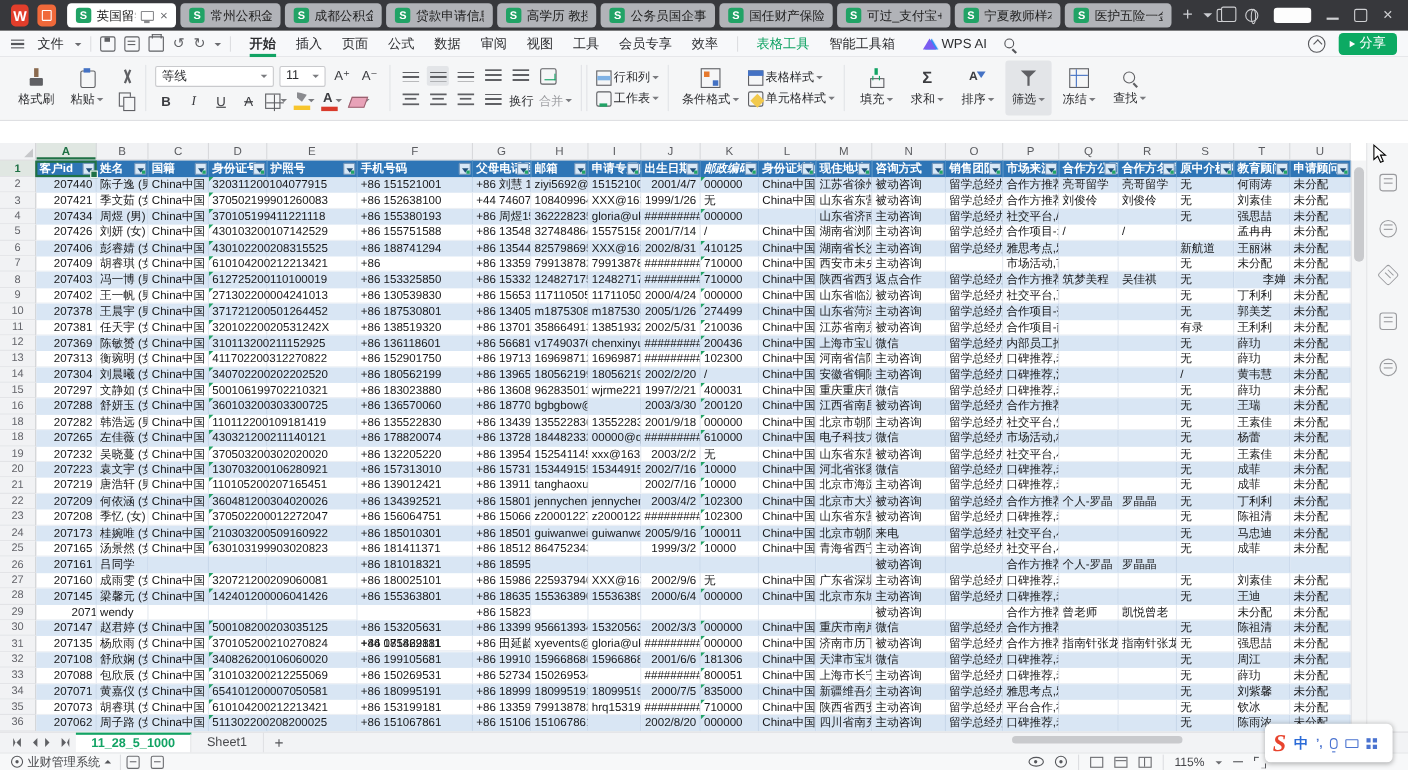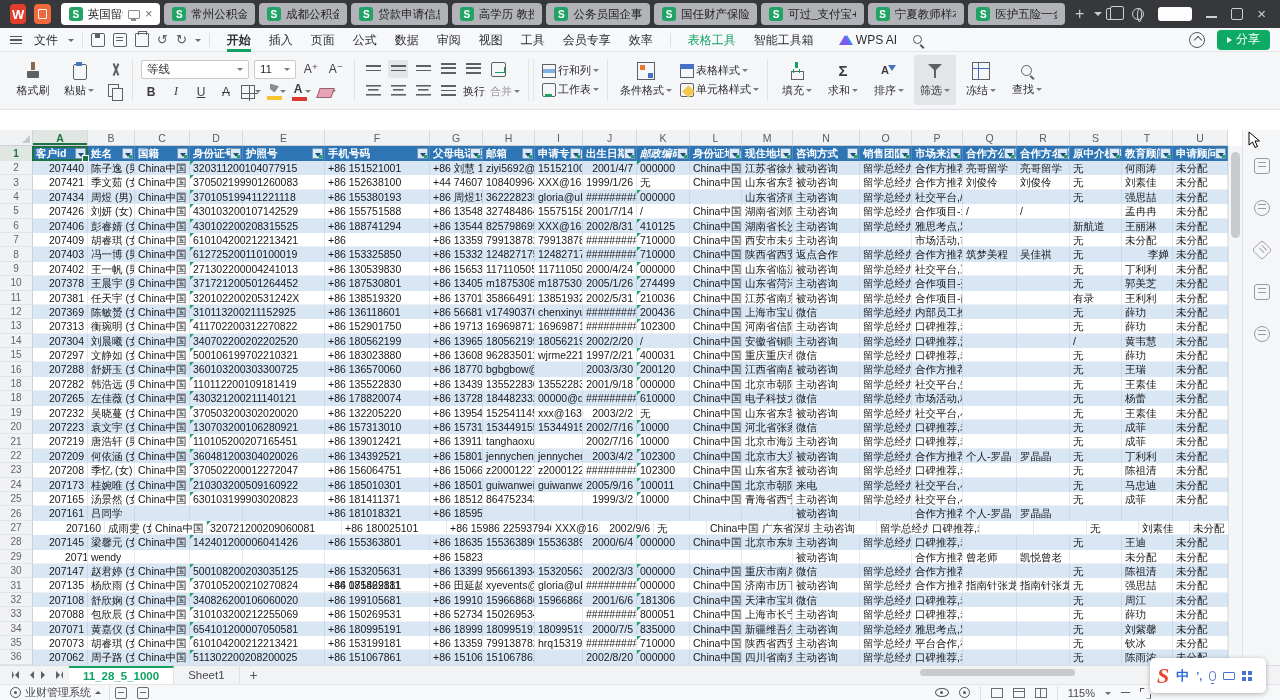--- a/index.html
+++ b/index.html
@@ -1138,21 +1138,21 @@
           <div class="cell" style="width: 52px; flex-basis: 52px;"></div>
           <div class="cell" style="width: 51px; flex-basis: 51px;">合作方推荐</div>
           <div class="cell" style="width: 54px; flex-basis: 54px;">个人-罗晶</div>
           <div class="cell" style="width: 53px; flex-basis: 53px;">罗晶晶</div>
           <div class="cell" style="width: 52px; flex-basis: 52px;"></div>
           <div class="cell" style="width: 51px; flex-basis: 51px;"></div>
           <div class="cell" style="width: 55px; flex-basis: 55px;"></div>
         </div>
         <div class="grow">
           <div class="rnum">27</div>
-          <div class="cell ra" style="width: 55px; flex-basis: 55px; margin-left: 17px;">207160</div>
+          <div class="cell ra" style="width: 55px; flex-basis: 55px;">207160</div>
           <div class="cell" style="width: 47px; flex-basis: 47px;">成雨雯 (女)</div>
           <div class="cell" style="width: 55px; flex-basis: 55px;">China中国</div>
           <div class="cell ovf gmark" style="width: 53px; flex-basis: 53px;">320721200209060081</div>
           <div class="cell" style="width: 82px; flex-basis: 82px;"></div>
           <div class="cell" style="width: 105px; flex-basis: 105px;">+86 180025101</div>
           <div class="cell" style="width: 53px; flex-basis: 53px;">+86 15986802311</div>
           <div class="cell" style="width: 52px; flex-basis: 52px;">2259379401</div>
           <div class="cell" style="width: 48px; flex-basis: 48px;">XXX@163.c</div>
           <div class="cell ra" style="width: 54px; flex-basis: 54px;">2002/9/6</div>
           <div class="cell" style="width: 53px; flex-basis: 53px;">无</div>

